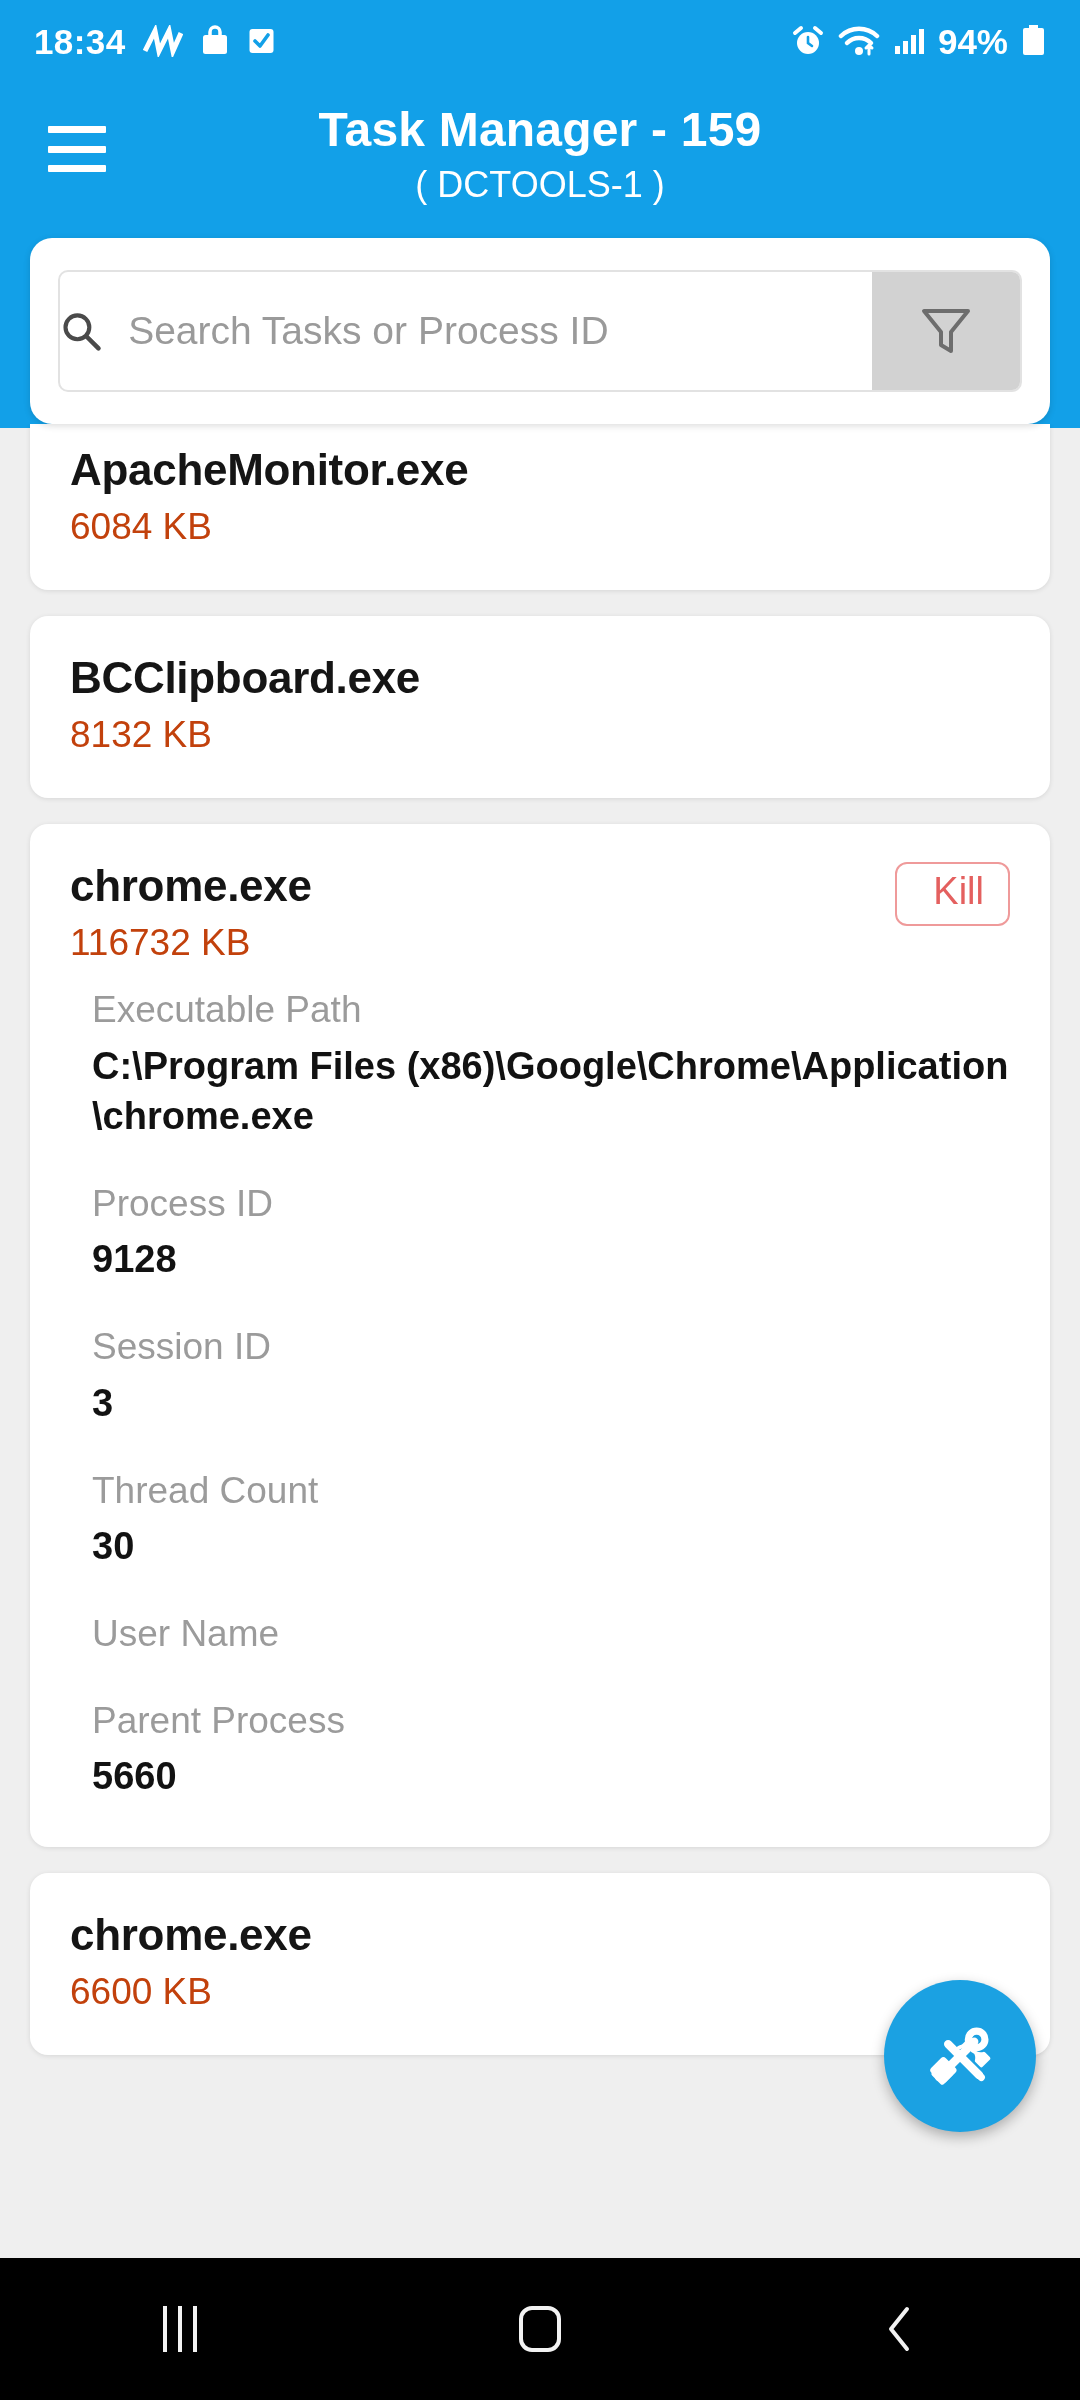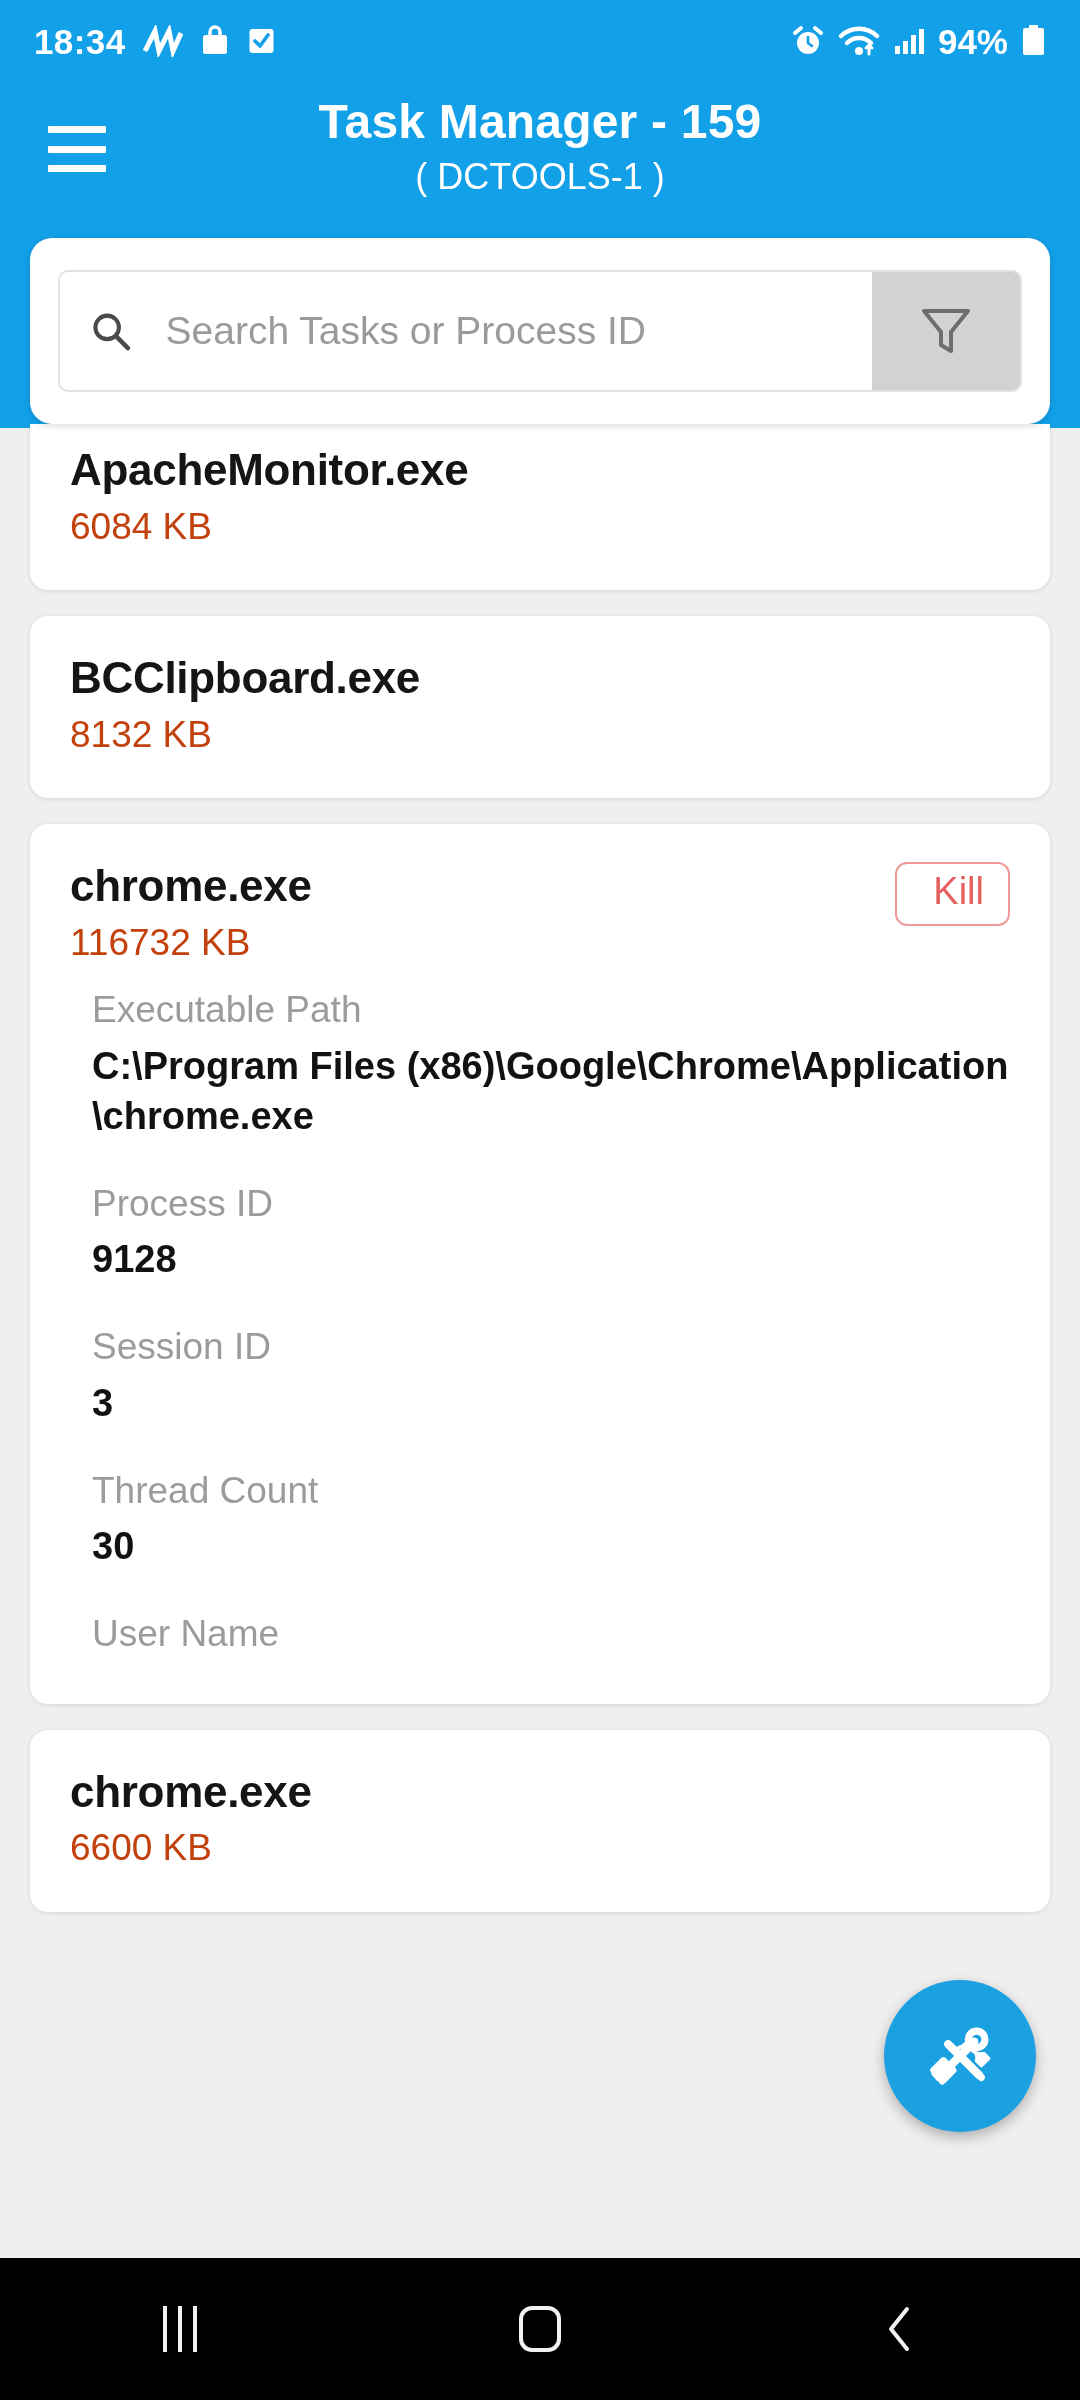--- a/index.html
+++ b/index.html
@@ -82,21 +82,21 @@
   .hamburger span {
     display: block;
     width: 58px;
     height: 7px;
     background: #ffffff;
     border-radius: 1px;
   }
 
   .titlewrap {
     position: absolute;
-    top: 96px;
+    top: 104px;
     left: 0;
     width: 1080px;
     text-align: center;
     z-index: 4;
   }
   .app-title {
     font-size: 48px;
     font-weight: bold;
     color: #ffffff;
     line-height: 1.08;
@@ -131,22 +131,21 @@
     height: 122px;
     border: 2px solid #e2e2e2;
     border-radius: 10px;
     overflow: hidden;
     background: #ffffff;
   }
   .search-field {
     flex: 1;
     display: flex;
     align-items: center;
-    gap: 34px;
-    padding-left: 30px;
+    gap: 26px;
     min-width: 0;
   }
   .search-input {
     border: none;
     outline: none;
     background: transparent;
     font-family: "Liberation Sans", sans-serif;
     font-size: 39px;
     color: #3c3c3c;
     width: 100%;
@@ -402,20 +401,24 @@
         <div class="det-row">
           <div class="det-label">Session ID</div>
           <div class="det-value">3</div>
         </div>
         <div class="det-row">
           <div class="det-label">Thread Count</div>
           <div class="det-value">30</div>
         </div>
         <div class="det-row">
           <div class="det-label">User Name</div>
+        </div>
+        <div class="det-row">
+          <div class="det-label">Parent Process</div>
+          <div class="det-value">5660</div>
         </div>
       </div>
     </div>
 
     <div class="card">
       <div class="card-head">
         <div>
           <div class="proc-name">chrome.exe</div>
           <div class="proc-mem">6600 KB</div>
         </div>

